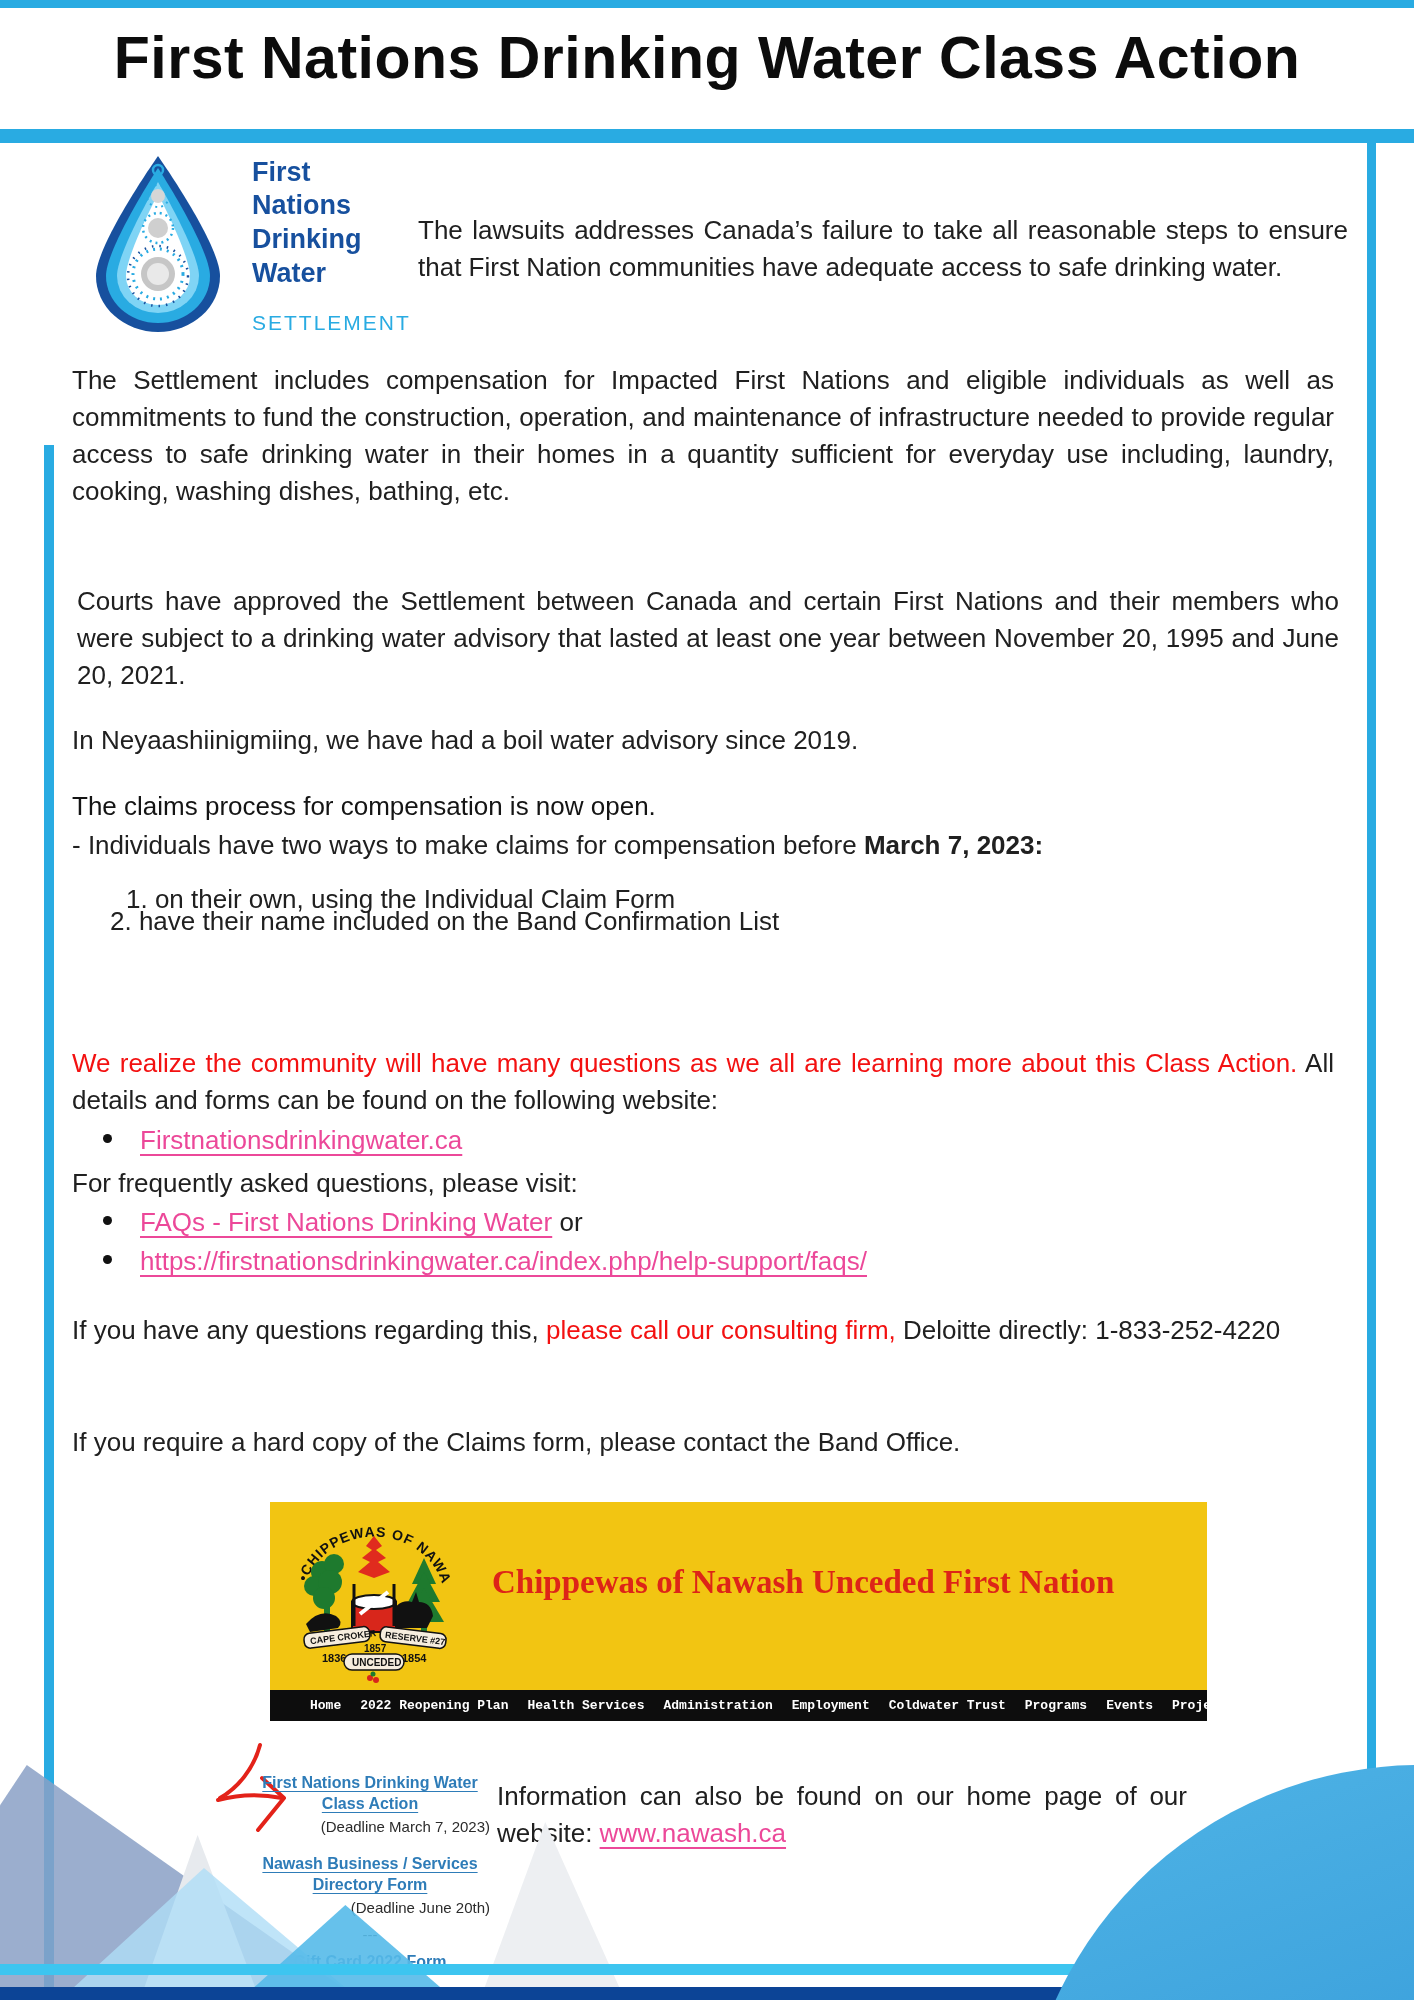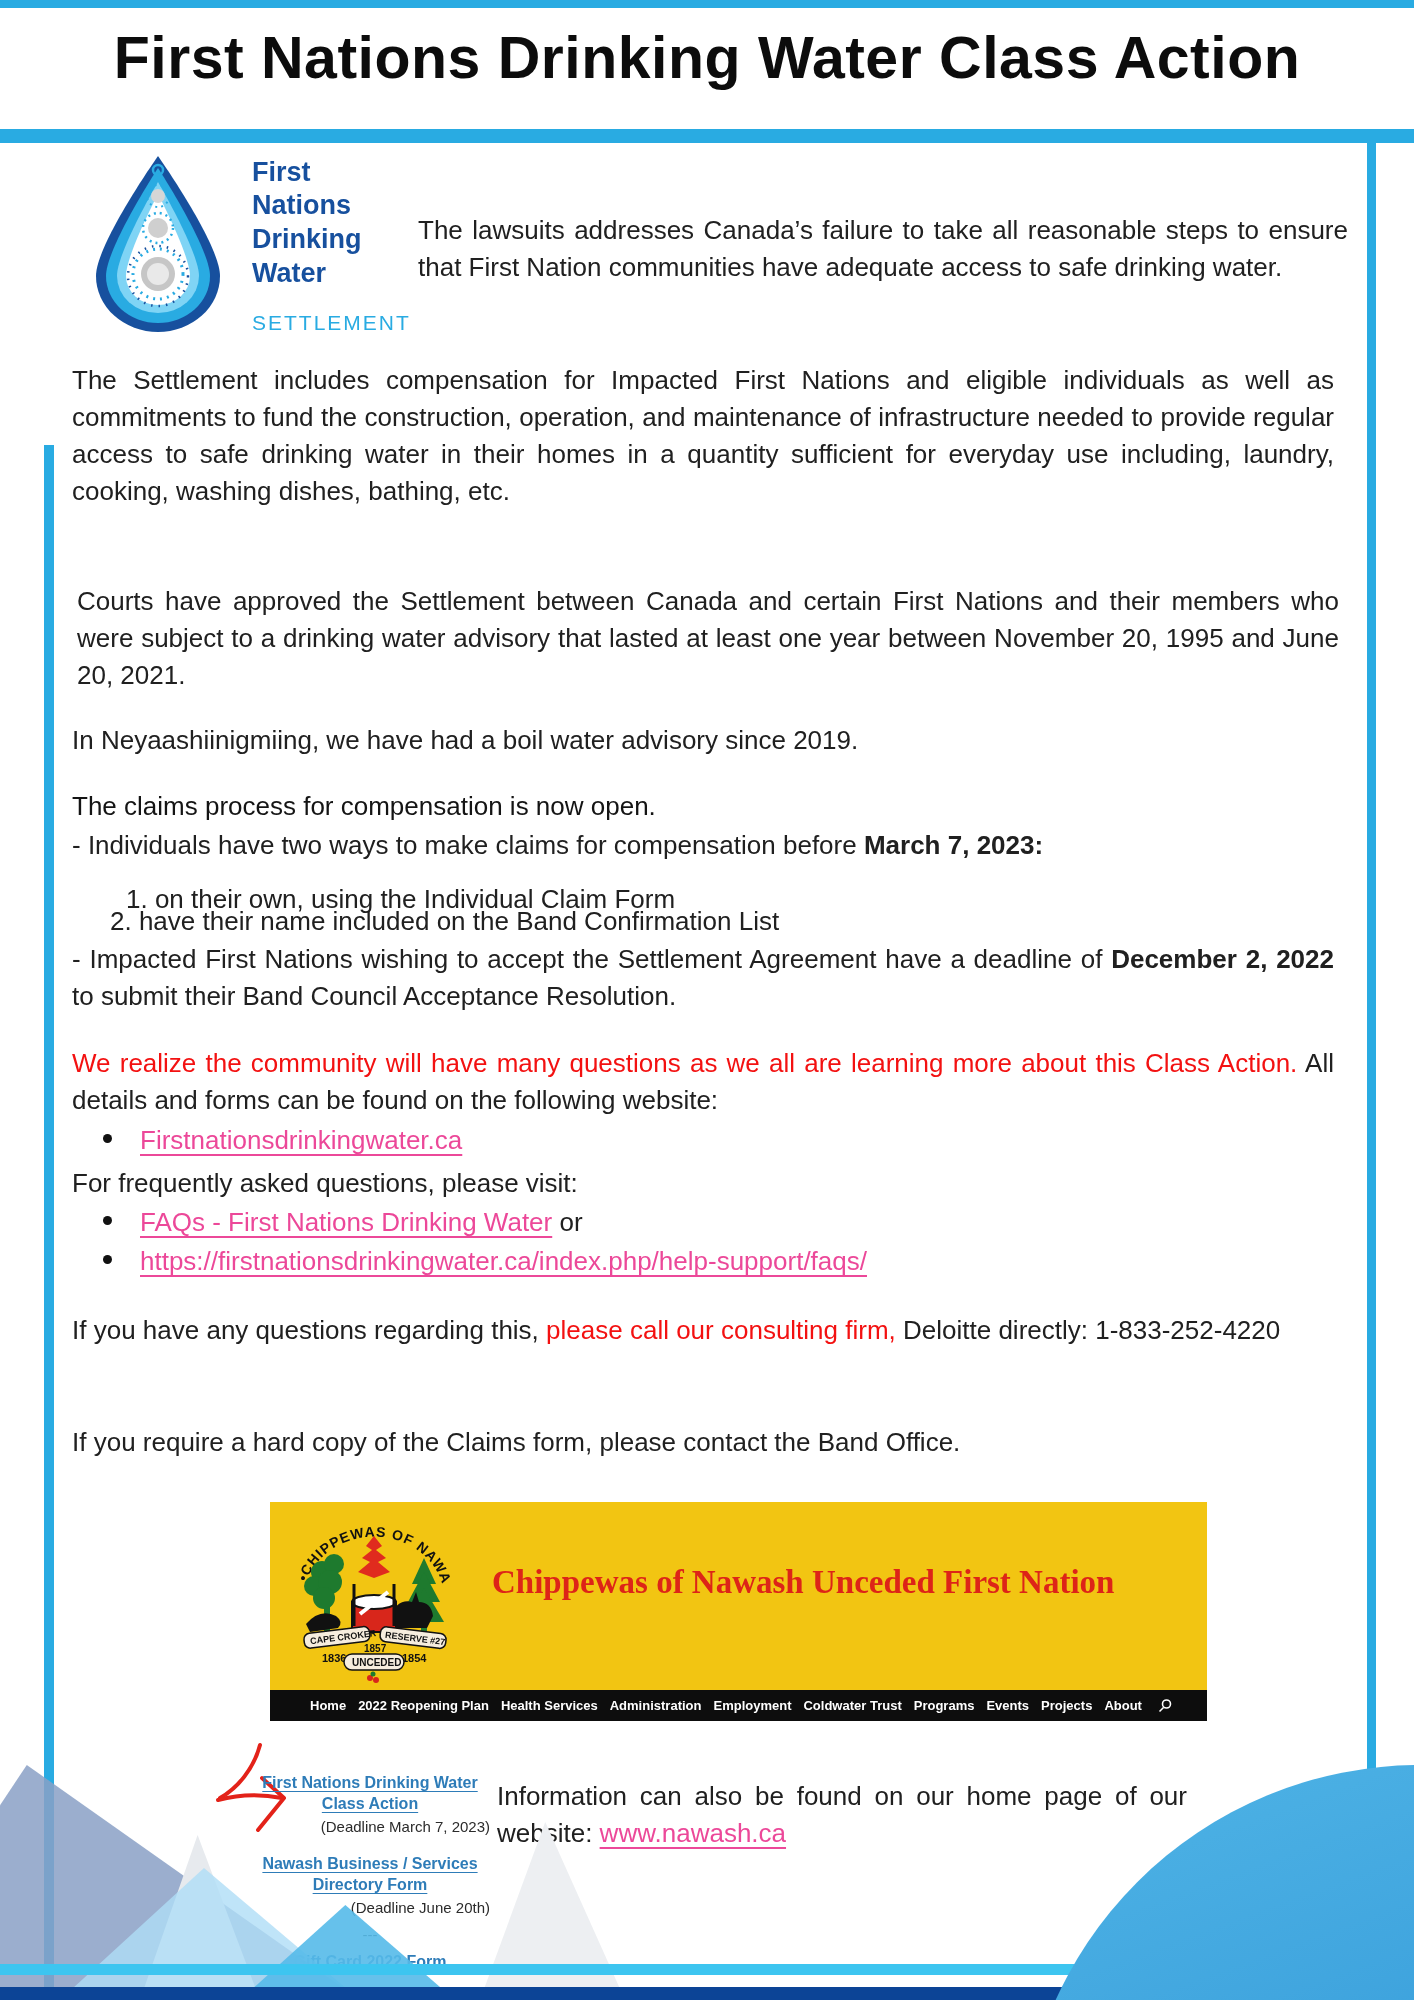--- a/index.html
+++ b/index.html
@@ -41,21 +41,21 @@
   .contact{left:72px;top:1312px;width:1262px;}
   .hardcopy{left:72px;top:1424px;width:1262px;}
   a.link{color:#ec4899;text-decoration:underline;text-underline-offset:5px;cursor:pointer;}
   .bold{font-weight:bold;}
   
   .site{left:270px;top:1502px;width:937px;height:219px;}
   .site-banner{position:absolute;left:0;top:0;width:937px;height:188px;background:#F2C512;}
   .site-title{position:absolute;left:222px;top:62px;width:700px;font-family:"Liberation Serif",serif;
               font-size:33px;font-weight:bold;color:#DD2418;}
   .site-nav{position:absolute;left:0;top:188px;width:937px;height:31px;background:#0d0d0d;
-            display:flex;align-items:center;gap:12px;padding:0 0 0 40px;box-sizing:border-box;}
+            display:flex;align-items:center;gap:19px;padding:0 0 0 40px;box-sizing:border-box;font-family:Liberation Mono, monospace;}
   .nav-item{color:#fff;font-size:13px;font-weight:bold;white-space:nowrap;cursor:pointer;}
   .nav-search{margin-left:auto;margin-right:34px;cursor:pointer;display:flex;align-items:center;}
   
   .sidebar{left:250px;top:1772px;width:240px;text-align:center;font-size:16px;line-height:21px;}
   .side-link{color:#2E7CB8;font-weight:bold;text-decoration:underline;text-underline-offset:3px;
              display:block;cursor:pointer;}
   .side-dead{color:#2b2b2b;font-size:15px;margin:2px 0 16px 0;display:block;text-align:right;}
   .side-sep{color:#2b2b2b;font-size:15px;margin:6px 0;display:block;}
   .footer-info{left:497px;top:1778px;width:690px;}
   
@@ -104,21 +104,20 @@
   <p class="abs body-text just intro" style="margin:16px;">The lawsuits addresses Canada’s failure to take all reasonable steps to ensure that First Nation communities have adequate access to safe drinking water.</p>
 
   <p class="abs body-text just p1" style="margin:0;">The Settlement includes compensation for Impacted First Nations and eligible individuals as well as commitments to fund the construction, operation, and maintenance of infrastructure needed to provide regular access to safe drinking water in their homes in a quantity sufficient for everyday use including, laundry, cooking, washing dishes, bathing, etc.</p>
   <p class="abs body-text just p2" style="margin:5px;">Courts have approved the Settlement between Canada and certain First Nations and their members who were subject to a drinking water advisory that lasted at least one year between November 20, 1995 and June 20, 2021.</p>
   <p class="abs body-text p3" style="margin:0;">In Neyaashiinigmiing, we have had a boil water advisory since 2019.</p>
 
   <p class="abs body-text claims-h" style="margin:0;">The claims process for compensation is now open.</p>
   <p class="abs body-text claims-l1" style="margin:0;"><span>- Individuals have two ways to make claims for compensation before </span><span class="bold">March 7, 2023:</span></p>
   <p class="abs body-text claims-i1" style="margin:16px;">1. on their own, using the Individual Claim Form</p>
   <p class="abs body-text claims-i2" style="margin:0;">2. have their name included on the Band Confirmation List</p>
-  <p class="abs body-text just claims-l2" style="margin:0;"><span>- Impacted First Nations wishing to accept the Settlement Agreement have a deadline of </span><span class="bold">December 2, 2022</span><span> to submit their Band Council Acceptance Resolution.</span></p>
 
   <p class="abs body-text just red-par" style="margin:0;"><span class="red-t">We realize the community will have many questions as we all are learning more about this Class Action.</span><span> All details and forms can be found on the following website:</span></p>
 
   <div class="abs body-text bullet-row b1">
     <span class="bullet-dot"></span>
     <a class="link">Firstnationsdrinkingwater.ca</a>
   </div>
   <p class="abs body-text faq-label" style="margin:0;">For frequently asked questions, please visit:</p>
   <div class="abs body-text bullet-row b2">
     <span class="bullet-dot"></span>

